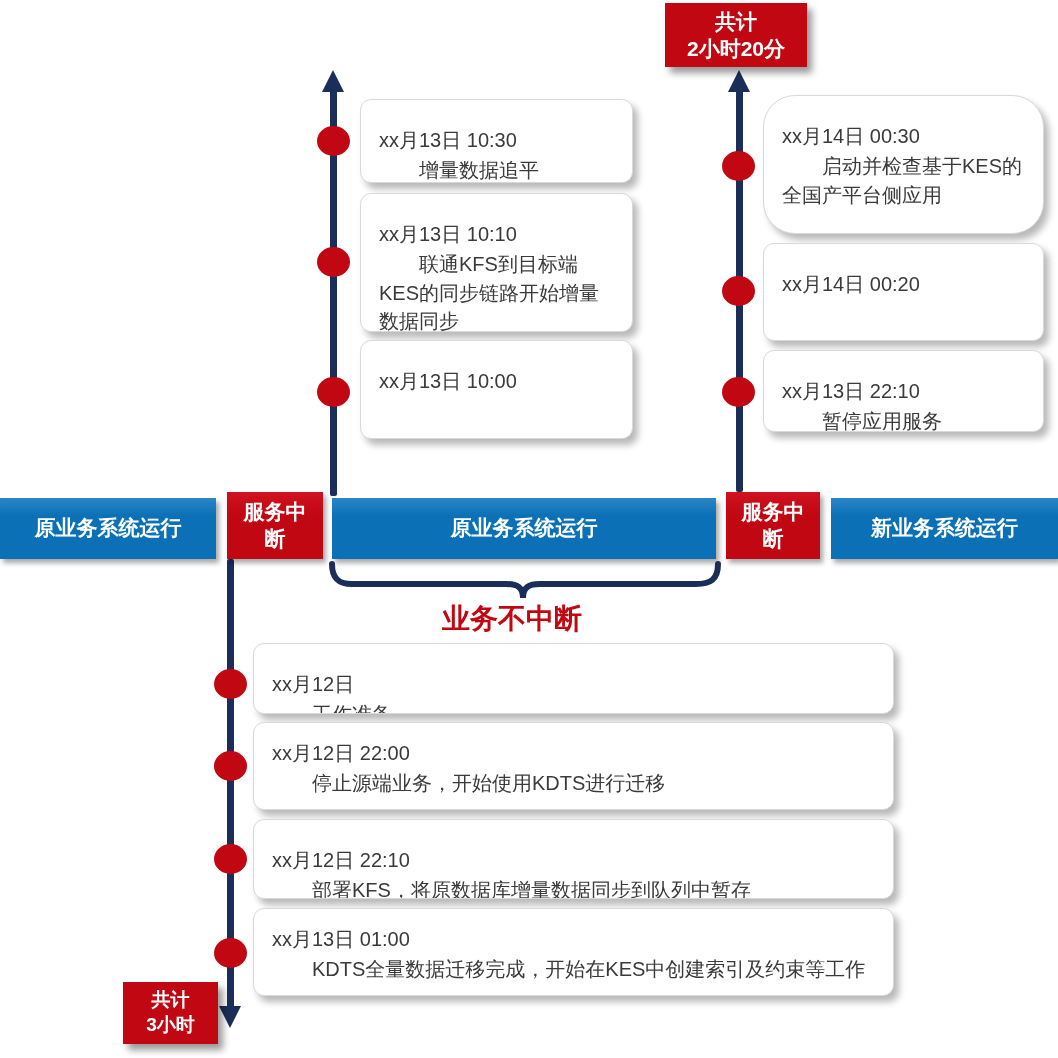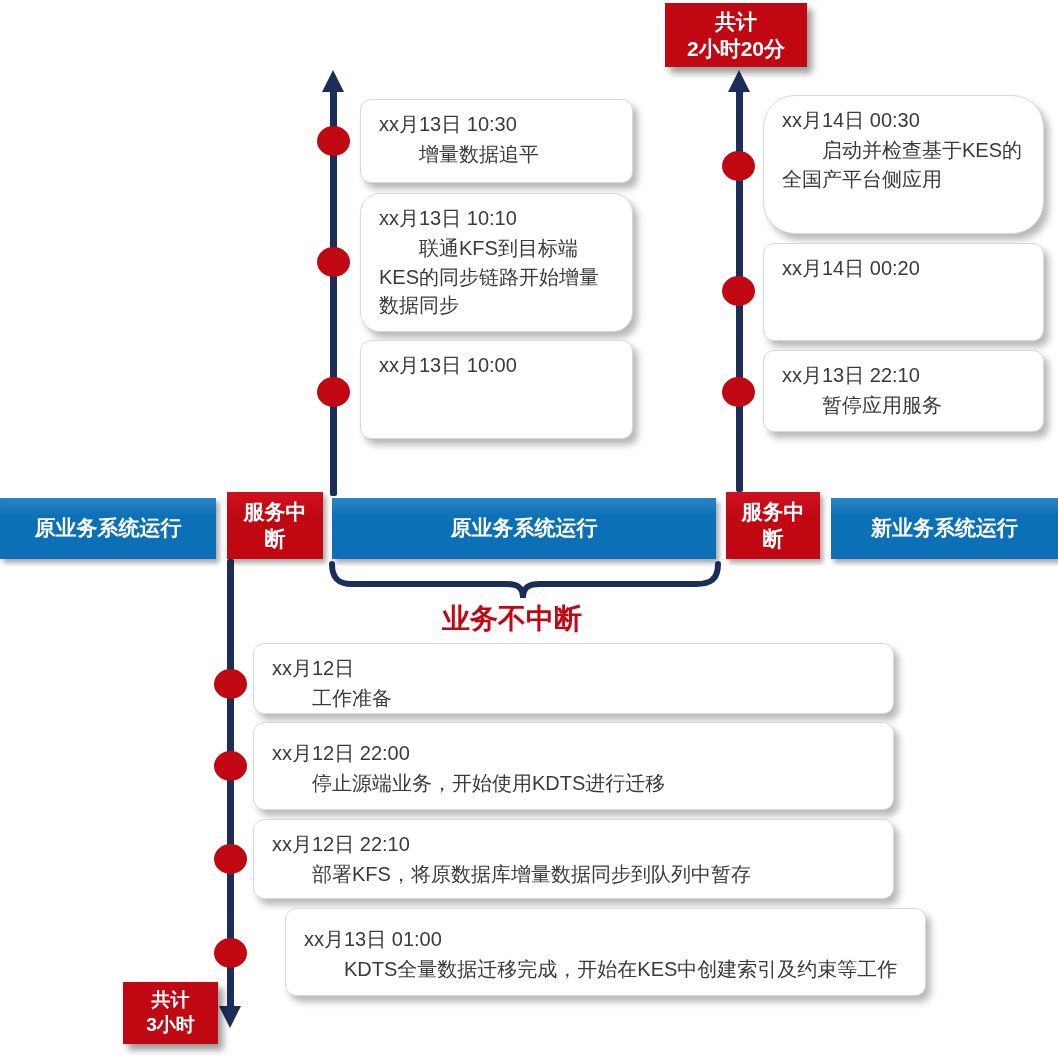--- a/index.html
+++ b/index.html
@@ -34,21 +34,21 @@
     z-index:4;
   }
   
   .card{
     position:absolute;
     box-sizing:border-box;
     background:#ffffff;
     border:1px solid #d9d9d9;
     border-radius:11px;
     box-shadow:5px 6px 7px rgba(0,0,0,0.28);
-    padding:10px 16px 8px 18px;
+    padding:26px 16px 8px 18px;
     color:#3a3a3a;
     font-size:20px;
     line-height:1.42;
     overflow:hidden;
     z-index:3;
   }
   .card .date{white-space:nowrap;}
   .card .desc{text-indent:2em;margin-top:2px;}
   
   .seg{
@@ -112,21 +112,21 @@
 
   <div class="dot" style="left:214px;top:669px;"></div>
   <div class="dot" style="left:214px;top:751px;"></div>
   <div class="dot" style="left:214px;top:844px;"></div>
   <div class="dot" style="left:214px;top:938px;"></div>
 
   <div class="card" style="left:360px;top:99px;width:273px;height:84px;">
     <div class="date">xx月13日 10:30</div>
     <div class="desc">增量数据追平</div>
   </div>
-  <div class="card" style="left:360px;top:193px;width:273px;height:139px;border-radius:20px;">
+  <div class="card" style="left:360px;top:193px;width:273px;height:139px;">
     <div class="date">xx月13日 10:10</div>
     <div class="desc">联通KFS到目标端KES的同步链路开始增量数据同步</div>
   </div>
   <div class="card" style="left:360px;top:340px;width:273px;height:99px;">
     <div class="date">xx月13日 10:00</div>
   </div>
 
   <div class="card" style="left:763px;top:95px;width:281px;height:139px;border-radius:32px;">
     <div class="date">xx月14日 00:30</div>
     <div class="desc">启动并检查基于KES的全国产平台侧应用</div>
@@ -165,21 +165,21 @@
     <div class="desc">工作准备</div>
   </div>
   <div class="card" style="left:253px;top:722px;width:641px;height:88px;padding-top:16px;">
     <div class="date">xx月12日 22:00</div>
     <div class="desc">停止源端业务，开始使用KDTS进行迁移</div>
   </div>
   <div class="card" style="left:253px;top:819px;width:641px;height:80px;">
     <div class="date">xx月12日 22:10</div>
     <div class="desc">部署KFS，将原数据库增量数据同步到队列中暂存</div>
   </div>
-  <div class="card" style="left:253px;top:908px;width:641px;height:88px;padding-top:16px;margin-left:32px;">
+  <div class="card" style="left:253px;top:908px;width:641px;height:88px;padding-top:16px;">
     <div class="date">xx月13日 01:00</div>
     <div class="desc">KDTS全量数据迁移完成，开始在KES中创建索引及约束等工作</div>
   </div>
 
   <div class="badge" style="left:665px;top:3px;width:142px;height:64px;">
     <div>共计</div>
     <div>2小时20分</div>
   </div>
   <div class="badge" style="left:123px;top:982px;width:95px;height:62px;font-size:19px;">
     <div>共计</div>

